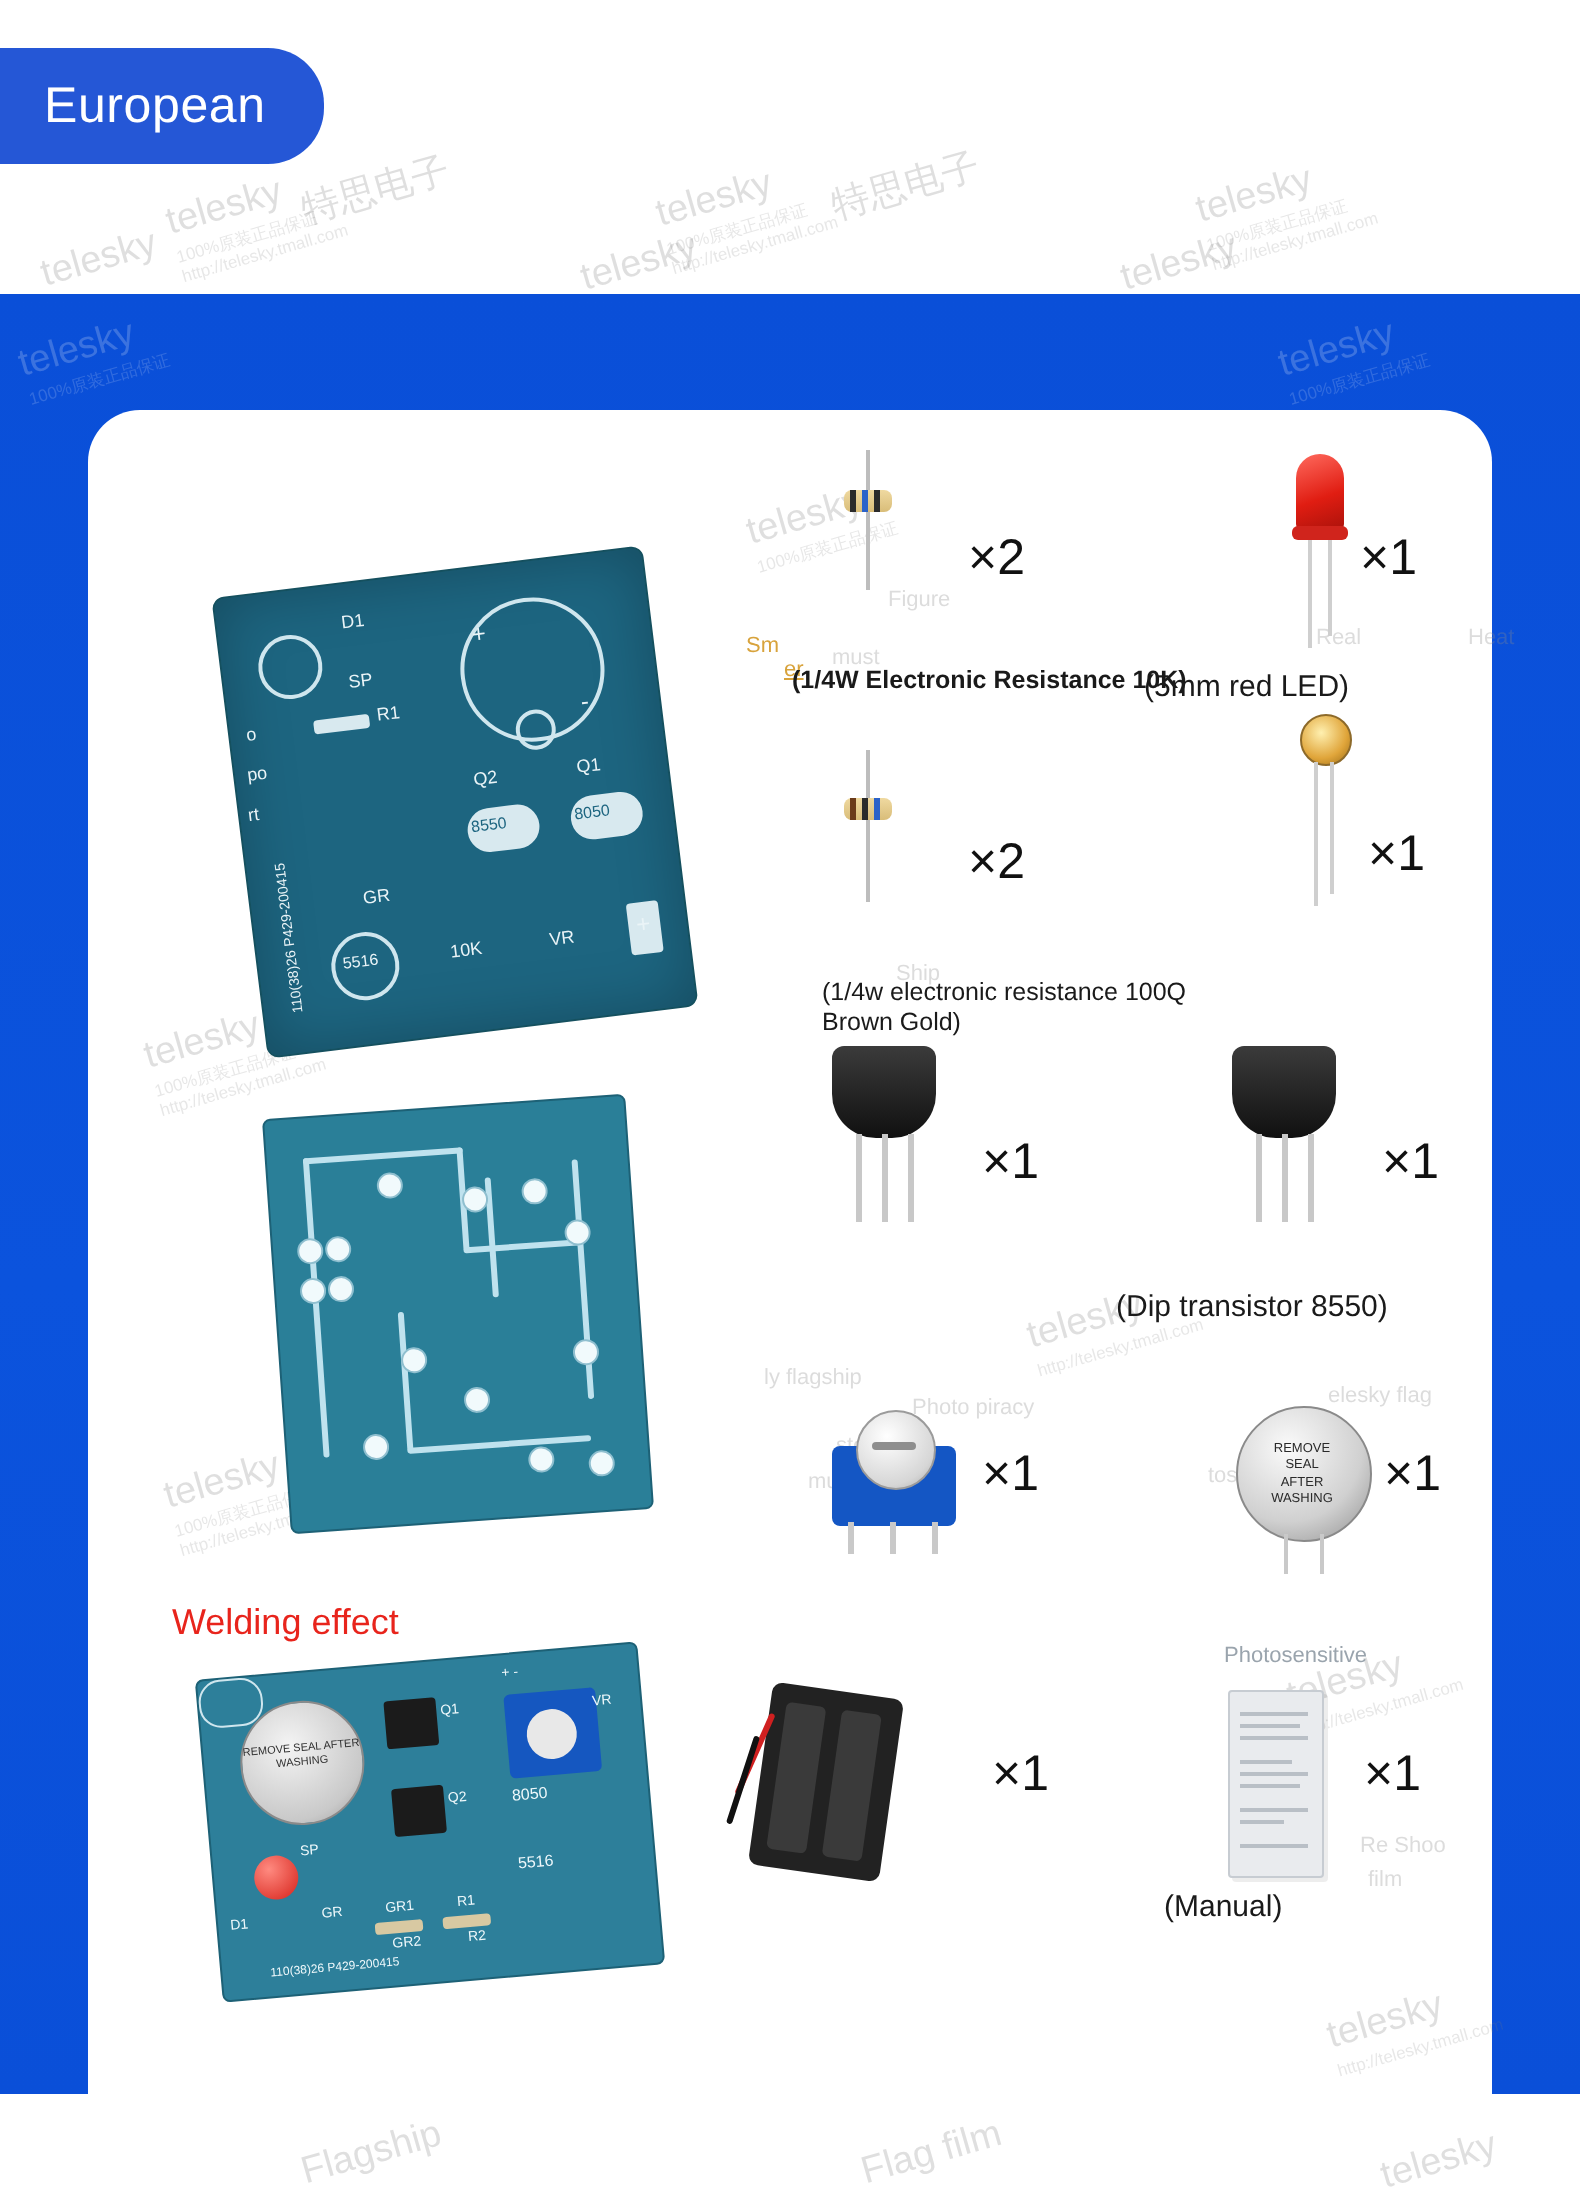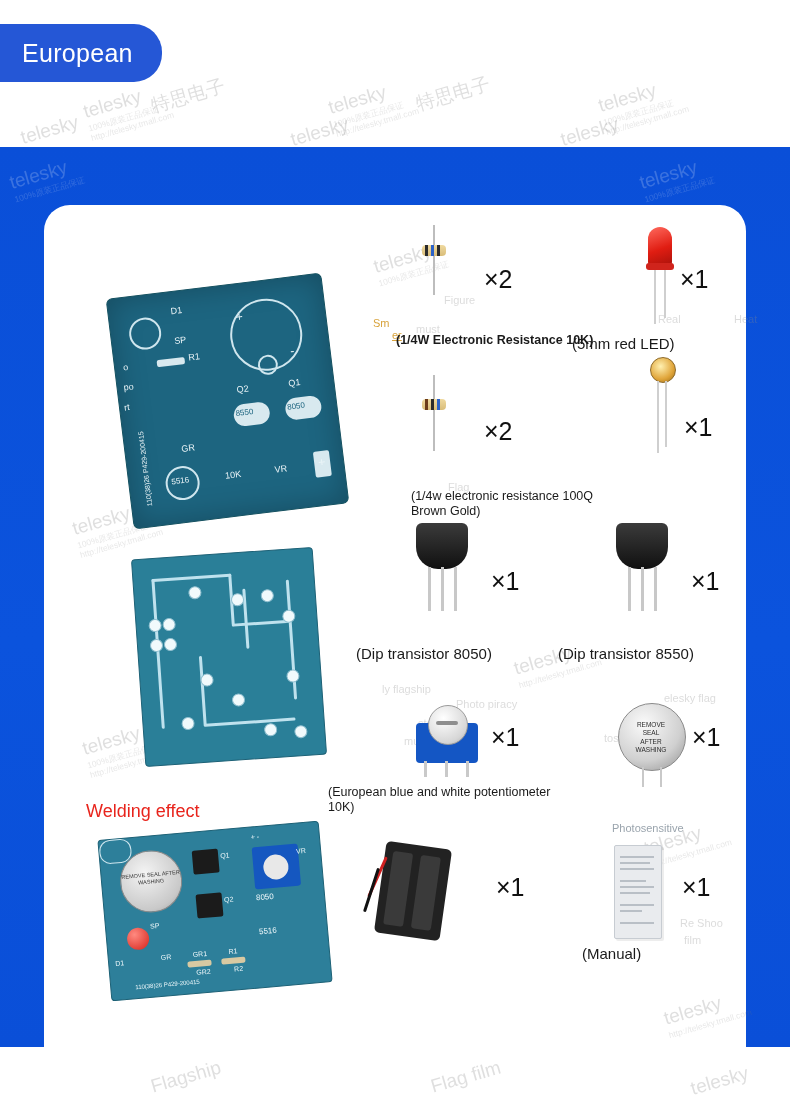--- a/index.html
+++ b/index.html
@@ -270,21 +270,21 @@
     <div class="wm" style="left:250px;top:870px;">
       <span class="big">telesky</span>
     </div>
 
     <div class="wmtxt" style="left:400px;top:89px;">Figure</div>
     <div class="wmtxt" style="left:614px;top:108px;">Real</div>
     <div class="wmtxt" style="left:690px;top:108px;">Heat</div>
     <div class="wmtxt" style="left:329px;top:112px;color:#d8a33c;">Sm</div>
     <div class="wmtxt" style="left:348px;top:124px;color:#d8a33c;text-decoration:underline;">er</div>
     <div class="wmtxt" style="left:372px;top:118px;">must</div>
-    <div class="wmtxt" style="left:404px;top:276px;">Flag</div>
+    <div class="wmtxt" style="left:404px;top:276px;">Ship</div>
     <div class="wmtxt" style="left:338px;top:478px;">ly flagship</div>
     <div class="wmtxt" style="left:412px;top:493px;">Photo piracy</div>
     <div class="wmtxt" style="left:374px;top:512px;">stop</div>
     <div class="wmtxt" style="left:360px;top:530px;">must</div>
     <div class="wmtxt" style="left:620px;top:487px;">elesky flag</div>
     <div class="wmtxt" style="left:560px;top:527px;">tosensitive</div>
     <div class="wmtxt" style="left:636px;top:712px;">Re Shoo</div>
     <div class="wmtxt" style="left:640px;top:729px;">film</div>
     <div class="wmtxt" style="left:384px;top:866px;">Flag film</div>
     <div class="wmtxt" style="left:112px;top:866px;">Flagship</div>
@@ -412,41 +412,39 @@
     </div>
     <div class="qty" style="left:640px;top:208px;">×1</div>
 
     <div class="to92" style="left:372px;top:318px;width:56px;height:90px;">
       <div class="body"></div>
       <div class="pin" style="left:12px;top:44px;height:44px;"></div>
       <div class="pin" style="left:25px;top:44px;height:44px;"></div>
       <div class="pin" style="left:38px;top:44px;height:44px;"></div>
     </div>
     <div class="qty" style="left:447px;top:362px;">×1</div>
-    <div class="caption big" style="left:312px;top:440px;width:230px;">(Dip transistor 8050)</div>
 
     <div class="to92" style="left:572px;top:318px;width:56px;height:90px;">
       <div class="body"></div>
       <div class="pin" style="left:12px;top:44px;height:44px;"></div>
       <div class="pin" style="left:25px;top:44px;height:44px;"></div>
       <div class="pin" style="left:38px;top:44px;height:44px;"></div>
     </div>
     <div class="qty" style="left:647px;top:362px;">×1</div>
     <div class="caption big" style="left:514px;top:440px;width:230px;">(Dip transistor 8550)</div>
 
     <div class="pot" style="left:372px;top:500px;width:70px;height:80px;">
       <div class="base"></div>
       <div class="knob"></div>
       <div class="slot"></div>
       <div class="pin" style="left:8px;"></div>
       <div class="pin" style="left:29px;"></div>
       <div class="pin" style="left:50px;"></div>
     </div>
     <div class="qty" style="left:447px;top:518px;">×1</div>
-    <div class="caption" style="left:284px;top:580px;width:250px;">(European blue and white potentiometer 10K)</div>
 
     <div class="buzz" style="left:574px;top:498px;width:70px;height:90px;">
       <div class="cyl"></div>
       <div class="label">REMOVE<br>SEAL<br>AFTER<br>WASHING</div>
       <div class="pin" style="left:24px;"></div>
       <div class="pin" style="left:42px;"></div>
     </div>
     <div class="qty" style="left:648px;top:518px;">×1</div>
 
     <div class="batt" style="left:318px;top:640px;width:120px;height:110px;">

